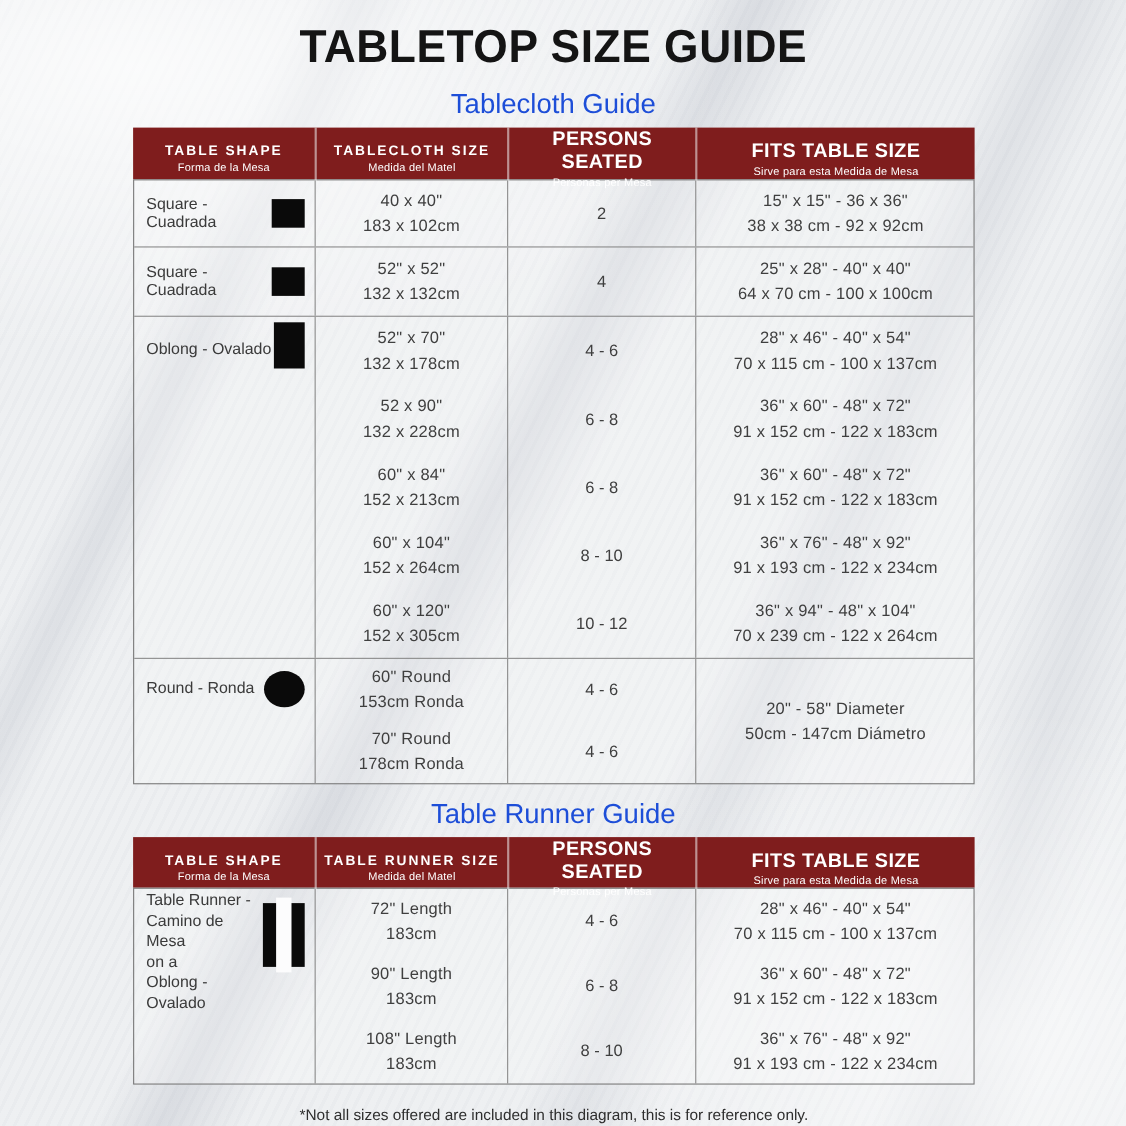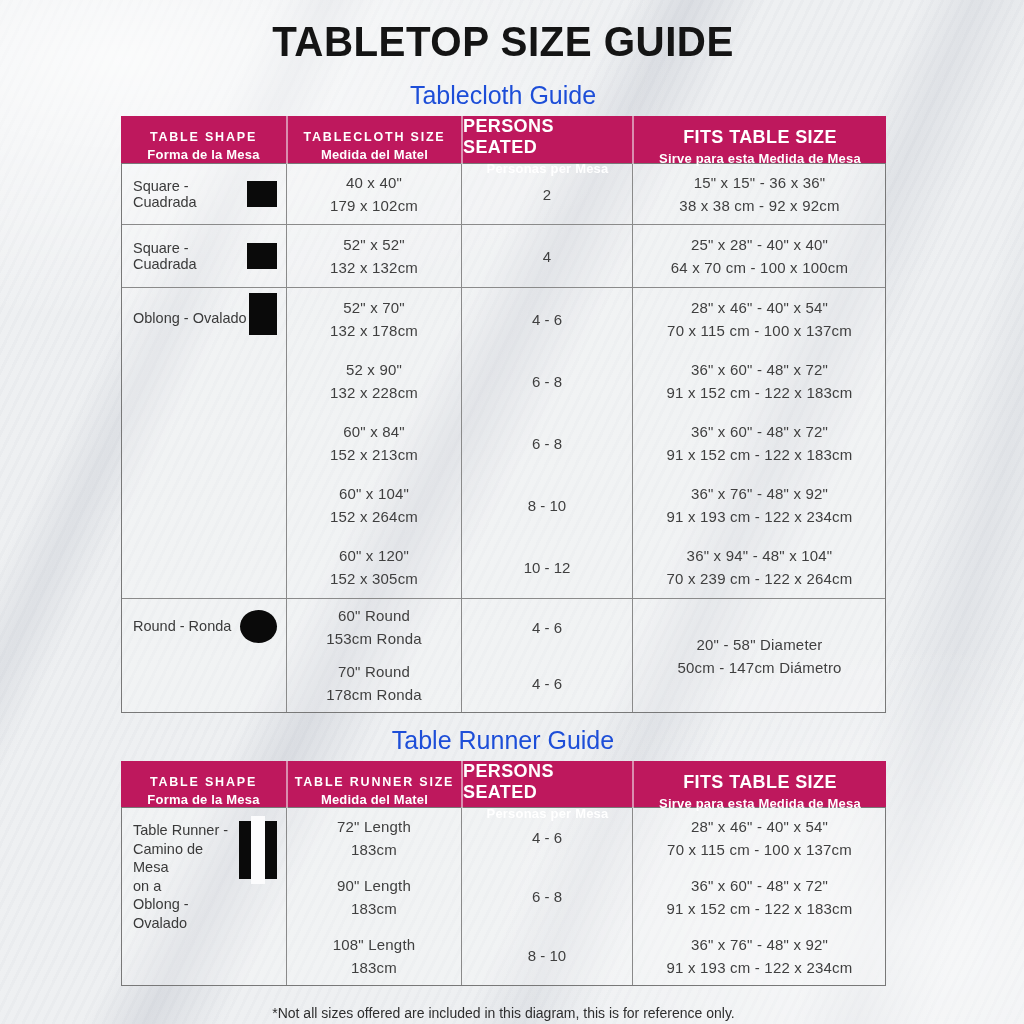--- a/index.html
+++ b/index.html
@@ -21,27 +21,27 @@
   .main-title{
     padding-top:18px;text-align:center;
     font-size:42px;font-weight:bold;color:#141414;
     letter-spacing:.5px;transform:scaleX(.96);transform-origin:center top;
   }
   .sub-title{margin-top:15px;text-align:center;font-size:25px;font-weight:400;color:#1d4ed8;}
   .tbl{width:765px;margin-left:121px;margin-top:6px;}
   
   .thead{
     display:grid;grid-template-columns:165px 175px 171px 254px;
-    background:#be185d;color:#fff;height:47px;
+    background:#7f1d1d;color:#fff;height:47px;text-align:center;
   }
   .th{display:flex;flex-direction:column;justify-content:center;align-items:center;gap:3px;border-left:2px solid rgba(240,241,243,.55);}
   .th:first-child{border-left:none;}
   .th .en{font-size:12.5px;font-weight:bold;letter-spacing:1.8px;}
   .th.tight .en{letter-spacing:.4px;font-size:18px;}
-  .th .es{font-size:13px;font-weight:700;letter-spacing:.2px;}
+  .th .es{font-size:10px;font-weight:400;letter-spacing:.2px;}
   
   .tbody{border:1px solid #787878;background:rgba(252,252,253,.25);}
   .sec{display:grid;grid-template-columns:165px 175px 171px 253px;}
   .sec + .sec{border-top:1px solid #8a8a8a;}
   .col{border-right:1px solid #8a8a8a;}
   .col:last-child{border-right:none;}
   .cellrow{height:var(--rh,60px);display:flex;flex-direction:column;justify-content:center;align-items:center;gap:6px;}
   .t1,.t2{font-size:15px;color:#3f3f3f;letter-spacing:.2px;}
   .persons{font-size:15px;color:#3f3f3f;}
   
@@ -93,21 +93,21 @@
     <div class="tbody">
 
       <div class="sec" style="--rh:60px">
         <div class="col shape vcenter">
           <span class="lbl">Square - Cuadrada</span>
           <span class="icon-square"></span>
         </div>
         <div class="col">
           <div class="cellrow">
             <div class="t1">40 x 40"</div>
-            <div class="t2">179 x 102cm</div>
+            <div class="t2">183 x 102cm</div>
           </div>
         </div>
         <div class="col">
           <div class="cellrow">
               <div class="persons">2</div>
             </div>
         </div>
         <div class="col">
           <div class="cellrow">
             <div class="t1">15" x 15" - 36 x 36"</div>
@@ -260,21 +260,21 @@
       </div>
       <div class="th tight">
         <span class="en">FITS TABLE SIZE</span>
         <span class="es">Sirve para esta Medida de Mesa</span>
       </div>
     </div>
 
     <div class="tbody">
       <div class="sec" style="--rh:59px">
         <div class="col shape vtop">
-          <span class="lbl shape-lines" style="margin-top:13px">Table Runner -
+          <span class="lbl shape-lines" style="margin-top:2px">Table Runner -
 Camino de Mesa
 on a
 Oblong - Ovalado</span>
           <span class="icon-runner" style="margin-top:8px"></span>
         </div>
         <div class="col">
           <div class="cellrow">
             <div class="t1">72" Length</div>
             <div class="t2">183cm</div>
           </div>

